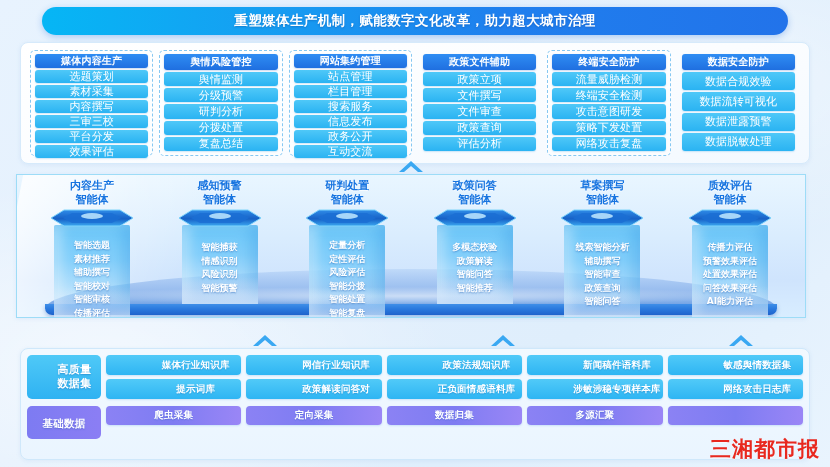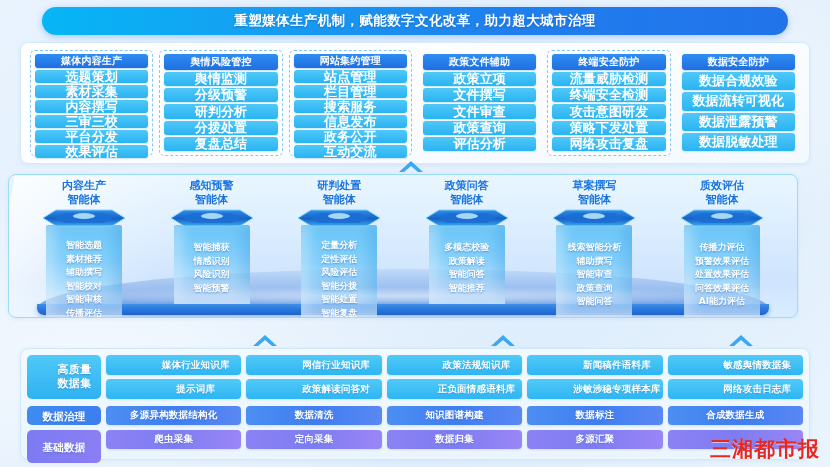--- a/index.html
+++ b/index.html
@@ -66,38 +66,38 @@
     background: linear-gradient(180deg, #2f8df3 0%, #1f6fe0 100%);
     color: #fff; font-size: 10px; font-weight: bold;
     display: flex; align-items: center; justify-content: center;
     letter-spacing: .2px;
     box-shadow: 0 1px 2px rgba(30,100,200,.25);
   }
   .biz-item {
     flex: 1 1 0; min-height: 13px;
     border-radius: 3px;
     background: linear-gradient(180deg, #4fc8f8 0%, #2ab3f2 100%);
-    color: #fff; font-size: 13px; font-weight: bold;
+    color: #fff; font-size: 11px; font-weight: normal;
     display: flex; align-items: center; justify-content: center;
     letter-spacing: .1px;
     box-shadow: 0 1px 1.5px rgba(40,150,220,.22);
   }
 
   
   .chev {
     position: absolute; width: 26px; height: 13px;
     pointer-events: none;
   }
   .chev svg { display: block; }
 
   
   #agent-panel {
-    left: 8px; top: 174px; width: 790px; height: 144px;
+    left: 16px; top: 174px; width: 790px; height: 144px;
     border: 1px solid #9ddcf7;
-    border-radius: 8px;
+    border-radius: 0;
     background: linear-gradient(180deg, #e9f6ff 0%, #d9ecfe 45%, #cfe4fd 74%, #d8edff 100%);
     overflow: hidden;
   }
   
   #agent-panel .cone {
     position: absolute; left: -10px; top: -12px;
     width: 210px; height: 190px;
     background: linear-gradient(105deg, rgba(255,255,255,.85) 0%, rgba(255,255,255,.25) 48%, rgba(255,255,255,0) 78%);
     transform: skewX(-11deg);
     pointer-events: none;
@@ -513,30 +513,20 @@
       </div>
       <div class="dl-sub">
         <div class="chip cyan">敏感舆情数据集</div>
         <div class="chip cyan">网络攻击日志库</div>
       </div>
     </div>
   </div>
 
   <div class="mid-gap"></div>
 
-  <div class="dl-row">
-    <div class="dl-label l-gov">数据治理</div>
-    <div class="dl-cells">
-      <div class="chip blue">多源异构数据结构化</div>
-      <div class="chip blue">数据清洗</div>
-      <div class="chip blue">知识图谱构建</div>
-      <div class="chip blue">数据标注</div>
-      <div class="chip blue">合成数据生成</div>
-    </div>
-  </div>
 
   <div class="dl-row">
     <div class="dl-label l-base">基础数据</div>
     <div class="dl-cells">
       <div class="chip purple">爬虫采集</div>
       <div class="chip purple">定向采集</div>
       <div class="chip purple">数据归集</div>
       <div class="chip purple">多源汇聚</div>
       <div class="chip purple"></div>
     </div>

